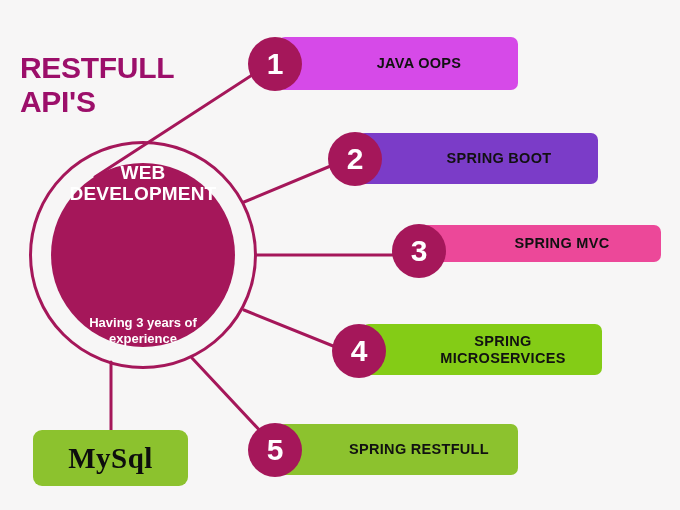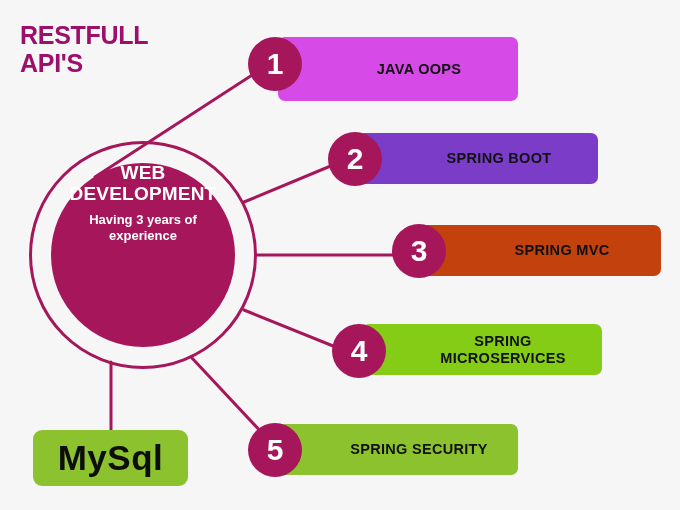--- a/index.html
+++ b/index.html
@@ -13,25 +13,25 @@
     height: 510px;
     background: #f7f6f6;
     overflow: hidden;
     font-family: "Liberation Sans", sans-serif;
   }
 
   
   #title {
     position: absolute;
     left: 20px;
-    top: 21px;
+    top: 51px;
     width: 210px;
     font-family: "Liberation Sans", sans-serif;
     font-weight: bold;
-    font-size: 25px;
+    font-size: 30px;
     line-height: 1.12;
     letter-spacing: -0.3px;
     color: #9c0f6a;
     white-space: pre-line;
   }
 
   
   #connectors {
     position: absolute;
     left: 0;
@@ -56,21 +56,21 @@
     position: absolute;
     left: 51px;
     top: 163px;
     width: 184px;
     height: 184px;
     border-radius: 50%;
     background: #a5175a;
     display: flex;
     flex-direction: column;
     align-items: center;
-    justify-content: flex-start;
+    justify-content: space-between;
     text-align: center;
     color: #ffffff;
     box-sizing: border-box;
     padding: 0 10px;
   }
   #hub-title {
     font-weight: bold;
     font-size: 19px;
     line-height: 1.1;
     letter-spacing: 0.2px;
@@ -132,23 +132,23 @@
     width: 155px;
     height: 56px;
     border-radius: 9px;
     background: #8cc22e;
     display: flex;
     align-items: center;
     justify-content: center;
     z-index: 2;
   }
   #mysql-label {
-    font-family: Liberation Sans, sans-serif;
-    font-weight: bold;
-    font-size: 35px;
+    font-family: Liberation Serif, serif;
+    font-weight: bold;
+    font-size: 29px;
     letter-spacing: 0.5px;
     color: #0d0d0d;
   }
 </style>
 </head>
 <body>
 
 <div id="canvas" style="width: 680px; height: 510px; background: rgb(247, 246, 246);">
 
   <div id="title" style="color: rgb(156, 15, 106);">RESTFULL
@@ -168,47 +168,47 @@
   <div id="hub-outer-ring" style="border-color: rgb(165, 23, 90);"></div>
   <div id="hub-core" style="background: rgb(165, 23, 90); color: rgb(255, 255, 255);">
     <div id="hub-title">WEB
 DEVELOPMENT</div>
     <div id="hub-sub">Having 3 years of
 experience</div>
   </div>
 
   <div id="branches">
       <div class="branch">
-        <div class="bar" style="position: absolute; left: 278px; top: 37px; width: 240px; height: 64px; background: rgb(214, 74, 232);">
+        <div class="bar" style="position: absolute; left: 278px; top: 37px; width: 240px; height: 53px; background: rgb(214, 74, 232);">
           <div class="bar-label">JAVA OOPS</div>
         </div>
         <div class="badge" style="left: 248px; top: 37px; background: rgb(165, 23, 90);">1</div>
       </div>
       <div class="branch">
         <div class="bar" style="position: absolute; left: 358px; top: 133px; width: 240px; height: 51px; background: rgb(123, 60, 200); justify-content: center;">
           <div class="bar-label">SPRING BOOT</div>
         </div>
         <div class="badge" style="left: 328px; top: 132px; background: rgb(165, 23, 90);">2</div>
       </div>
       <div class="branch">
-        <div class="bar" style="position: absolute; left: 421px; top: 225px; width: 240px; height: 51px; background: #c2410c;">
+        <div class="bar" style="position: absolute; left: 421px; top: 225px; width: 240px; height: 37px; background: #ec4899;">
           <div class="bar-label">SPRING MVC</div>
         </div>
         <div class="badge" style="left: 392px; top: 224px; background: rgb(165, 23, 90);">3</div>
       </div>
       <div class="branch">
         <div class="bar" style="position: absolute; left: 362px; top: 324px; width: 240px; height: 51px; background: #84cc16;">
           <div class="bar-label">SPRING
 MICROSERVICES</div>
         </div>
         <div class="badge" style="left: 332px; top: 324px; background: rgb(165, 23, 90);">4</div>
       </div>
       <div class="branch">
         <div class="bar" style="position: absolute; left: 278px; top: 424px; width: 240px; height: 51px; background: rgb(140, 194, 46);">
-          <div class="bar-label">SPRING SECURITY</div>
+          <div class="bar-label">SPRING RESTFULL</div>
         </div>
         <div class="badge" style="left: 248px; top: 423px; background: rgb(165, 23, 90);">5</div>
       </div>
     </div>
 
   <div id="mysql-box" style="background: rgb(140, 194, 46);">
     <span id="mysql-label" style="color: rgb(13, 13, 13);">MySql</span>
   </div>
 
 </div>

